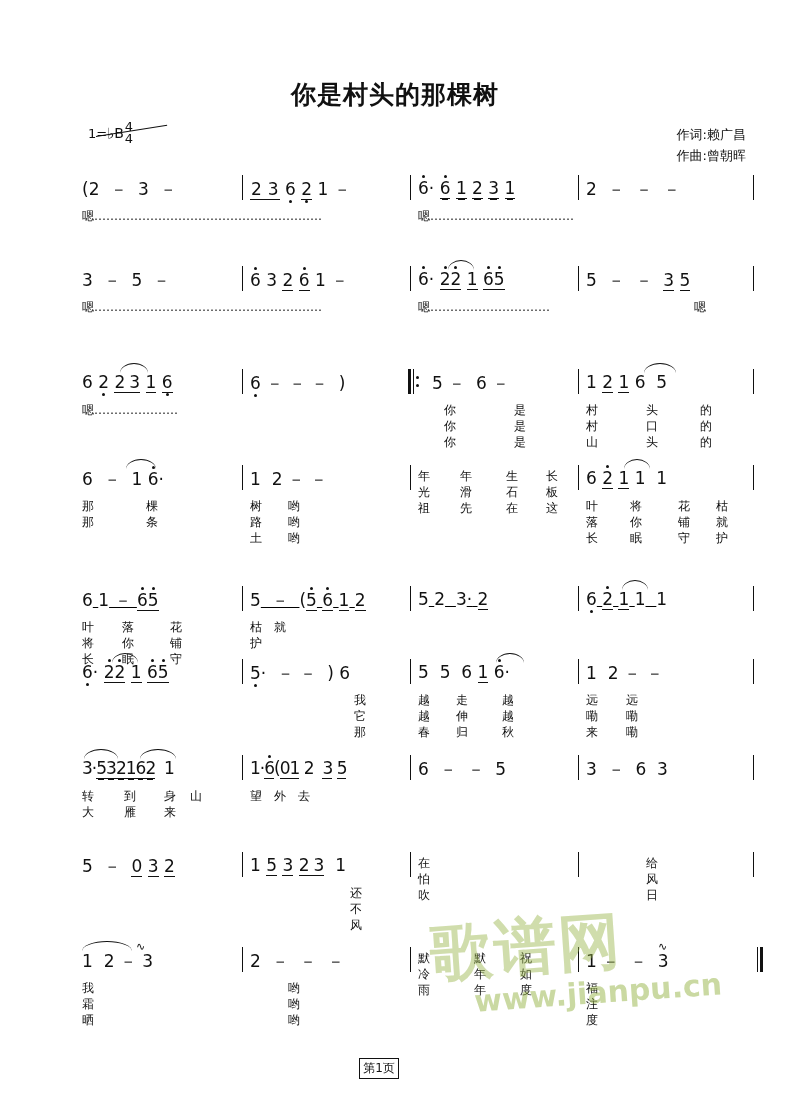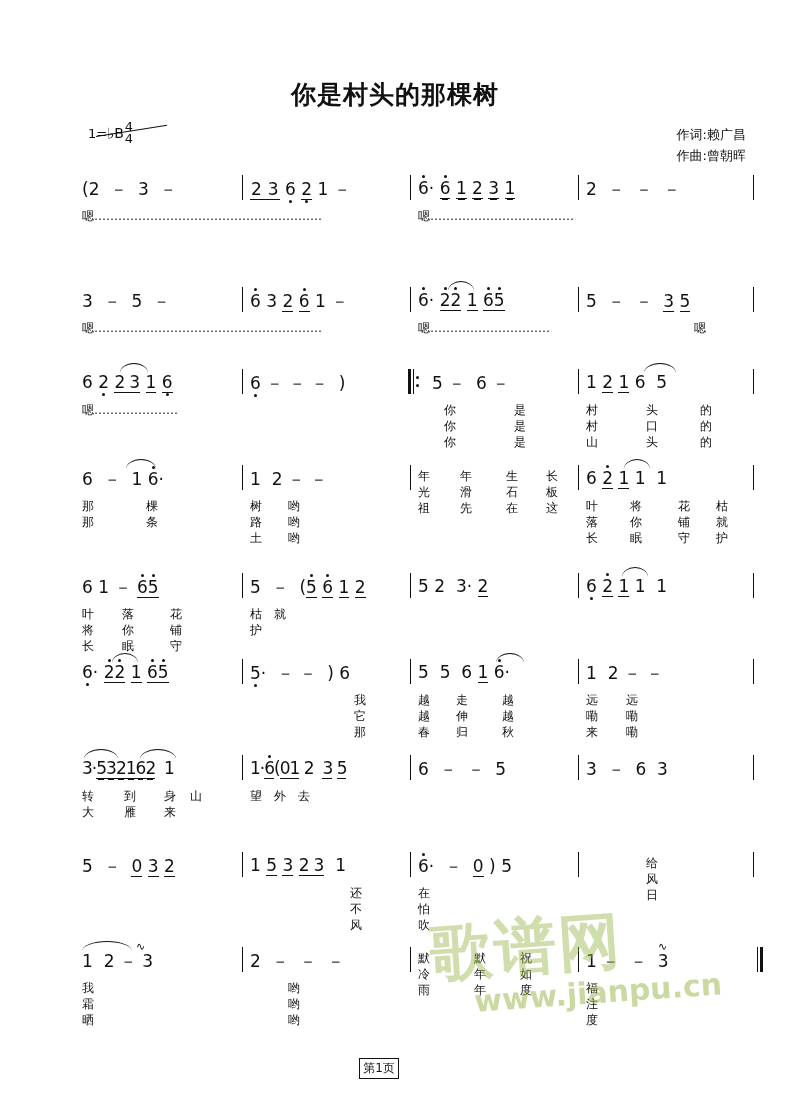--- a/index.html
+++ b/index.html
@@ -299,21 +299,21 @@
         <div class="bar"></div>
         <div class="notes">
           <span class="n">2</span>&nbsp;&nbsp;－&nbsp;&nbsp;－&nbsp;&nbsp;－
         </div>
         <div class="lyrics"></div>
         <div class="bar" style="left:auto;right:-4px;"></div>
       </div>
     </div>
   </div>
 
-  <div class="system" style="top:290px;height:52px;">
+  <div class="system" style="top:269px;height:52px;">
     <div class="measures">
       <div class="measure">
         <div class="notes">
           <span class="n">3</span>&nbsp;&nbsp;－&nbsp;&nbsp;<span class="n">5</span>&nbsp;&nbsp;－
         </div>
         <div class="lyrics">
             <span style="left:4px;">嗯…………………………………………………</span>
           </div>
       </div>
       <div class="measure">
@@ -488,21 +488,21 @@
             <span style="left:4px;">长</span>
             <span style="left:48px;">眠</span>
             <span style="left:96px;">守</span>
             <span style="left:134px;">护</span>
           </div>
         <div class="bar" style="left:auto;right:-4px;"></div>
       </div>
     </div>
   </div>
 
-  <div class="system" style="top:576px;height:66px;">
+  <div class="system" style="top:589px;height:66px;text-decoration:underline;">
     <div class="measures">
       <div class="measure">
         <div class="notes">
           <span class="n">6</span>&nbsp;<span class="n">1</span>&nbsp;－&nbsp;<span class="n uline dotabove">6</span><span class="n uline dotabove">5</span>
         </div>
         <div class="lyrics">
             <span style="left:4px;">叶</span>
             <span style="left:44px;">落</span>
             <span style="left:92px;">花</span>
           </div>
@@ -684,23 +684,20 @@
           </div>
         <div class="lyrics">
             <span style="left:104px;">不</span>
           </div>
         <div class="lyrics">
             <span style="left:104px;">风</span>
           </div>
       </div>
       <div class="measure">
         <div class="bar"></div>
-        <div class="notes">
-          <span class="n dotabove">6</span><span>·</span>&nbsp;&nbsp;－&nbsp;&nbsp;<span class="n uline">0</span>&nbsp;<span class="n">)</span>&nbsp;<span class="n">5</span>
-        </div>
         <div class="lyrics">
             <span style="left:4px;">在</span>
           </div>
         <div class="lyrics">
             <span style="left:4px;">怕</span>
           </div>
         <div class="lyrics">
             <span style="left:4px;">吹</span>
           </div>
       </div>

